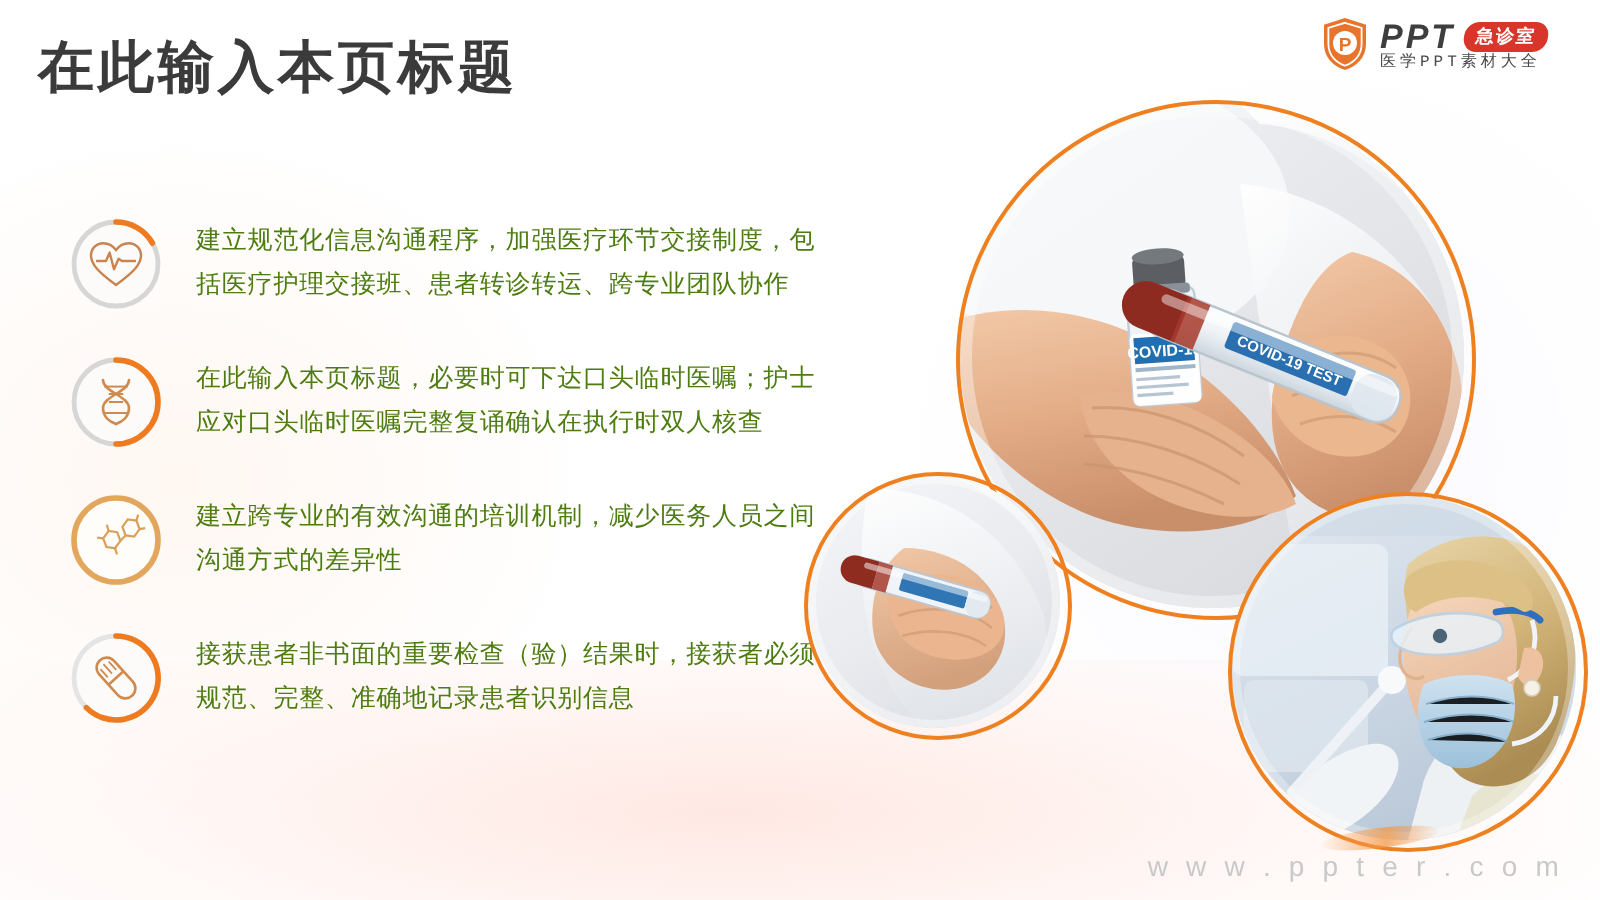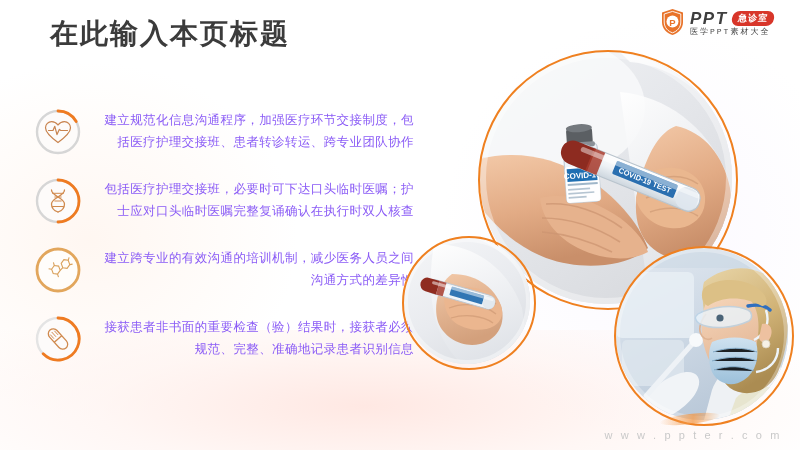--- a/index.html
+++ b/index.html
@@ -41,21 +41,21 @@
     top: 20px;
     width: 420px;
     height: 420px;
     background: radial-gradient(ellipse at 50% 50%, rgba(250,247,255,0.8) 0%, rgba(255,255,255,0) 70%);
     pointer-events: none;
   }
 
   
   .page-title {
     position: absolute;
-    left: 50px;
+    left: 19px;
     top: 17px;
     font-size: 28px;
     font-weight: bold;
     color: #3b3b3b;
     letter-spacing: 2px;
     line-height: 1.2;
     white-space: nowrap;
   }
 
   
@@ -135,24 +135,23 @@
     width: 48px;
     height: 48px;
     flex: 0 0 auto;
     margin-top: 2px;
   }
   .bullet-icon svg { display: block; }
   .bullet-text {
     margin-left: 16px;
     font-size: 12.5px;
     line-height: 1.78;
-    color: #8b5cf6;
+    color: #4d7c0f;
     letter-spacing: 0.4px;
     padding-top: 3px;
-    text-align: right;
   }
 
   
   .photo-circle {
     position: absolute;
     border-radius: 50%;
     overflow: hidden;
     background: #eceef2;
   }
   .ring {
@@ -204,21 +203,21 @@
     border: 2.5px solid #ef8020;
   }
 
   .photo-circle svg, .photo-circle .scene { width: 100%; height: 100%; display: block; }
 
   
   .watermark {
     position: absolute;
     right: 18px;
     bottom: 9px;
-    font-size: 11px;
+    font-size: 14px;
     color: #c9c9c9;
     letter-spacing: 2.6px;
     font-family: "Liberation Sans", sans-serif;
   }
   .wm-swoosh {
     position: absolute;
     right: 80px;
     bottom: 26px;
     width: 60px;
     height: 10px;
@@ -277,21 +276,21 @@
           <circle cx="24" cy="24" r="21" fill="#fdfbfa" stroke="#d6d6d6" stroke-width="2.4"></circle>
           <path d="M24 3 A21 21 0 0 1 24 45" fill="none" stroke="#ef7b21" stroke-width="2.8" stroke-linecap="round"></path>
           <path d="M17.5 13 C17.5 19 30.5 21 30.5 27 C30.5 31.5 27 34 24 35" fill="none" stroke="#d08a4e" stroke-width="1.3" stroke-linecap="round"></path>
           <path d="M30.5 13 C30.5 19 17.5 21 17.5 27 C17.5 31.5 21 34 24 35" fill="none" stroke="#d08a4e" stroke-width="1.3" stroke-linecap="round"></path>
           <line x1="18.2" y1="16.3" x2="29.8" y2="16.3" stroke="#d08a4e" stroke-width="1"></line>
           <line x1="20.4" y1="20" x2="27.6" y2="20" stroke="#d08a4e" stroke-width="1"></line>
           <line x1="20.4" y1="24" x2="27.6" y2="24" stroke="#d08a4e" stroke-width="1"></line>
           <line x1="18.2" y1="29.5" x2="29.8" y2="29.5" stroke="#d08a4e" stroke-width="1"></line>
         </svg>
       </div>
-      <div class="bullet-text">包括医疗护理交接班，必要时可下达口头临时医嘱；护士应对口头临时医嘱完整复诵确认在执行时双人核查</div>
+      <div class="bullet-text">在此输入本页标题，必要时可下达口头临时医嘱；护士应对口头临时医嘱完整复诵确认在执行时双人核查</div>
     </div>
 
     <div class="bullet-row">
       <div class="bullet-icon">
         <svg viewBox="0 0 48 48" width="48" height="48">
           <circle cx="24" cy="24" r="21" fill="#fffdfa" stroke="#e8a martin" stroke-width="0"></circle>
           <circle cx="24" cy="24" r="21" fill="#fffdfa" stroke="#e2a65c" stroke-width="2.8"></circle>
           <g fill="none" stroke="#d9a05a" stroke-width="1.1">
             <polygon points="17.6,23.2 20.3,19.5 24.6,20.1 26.2,24.4 23.5,28.1 19.2,27.5"></polygon>
             <polygon points="27.2,17.4 29.9,13.7 34.2,14.3 35.8,18.6 33.1,22.3 28.8,21.7"></polygon>

